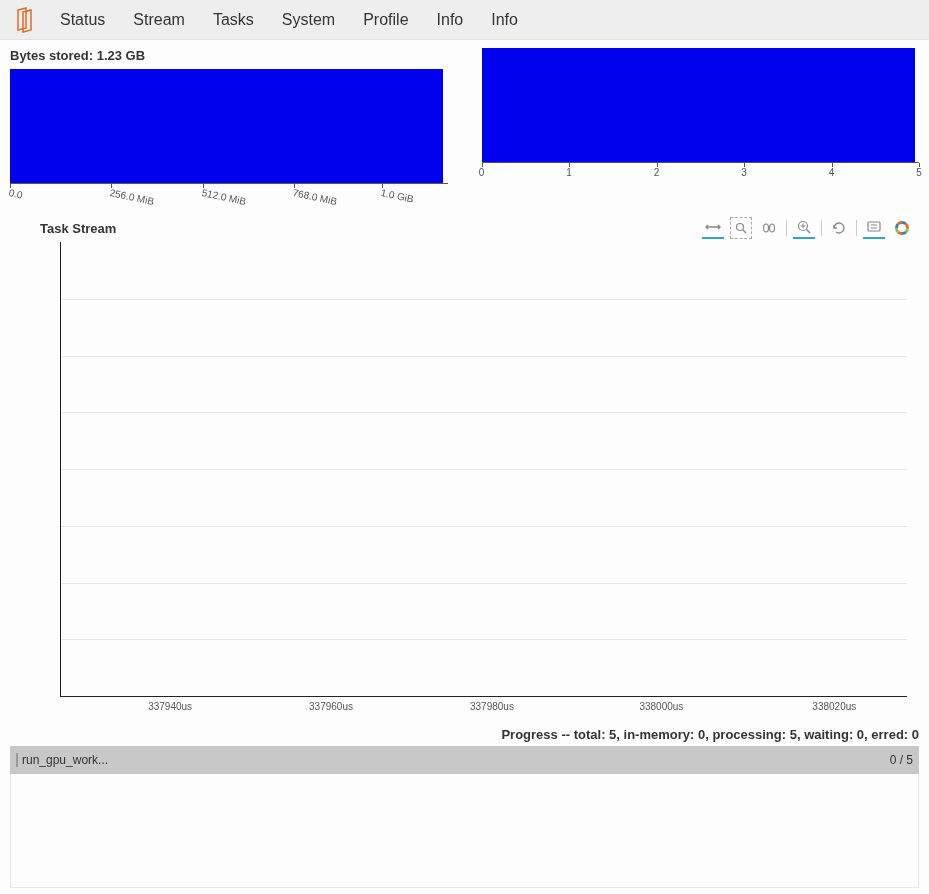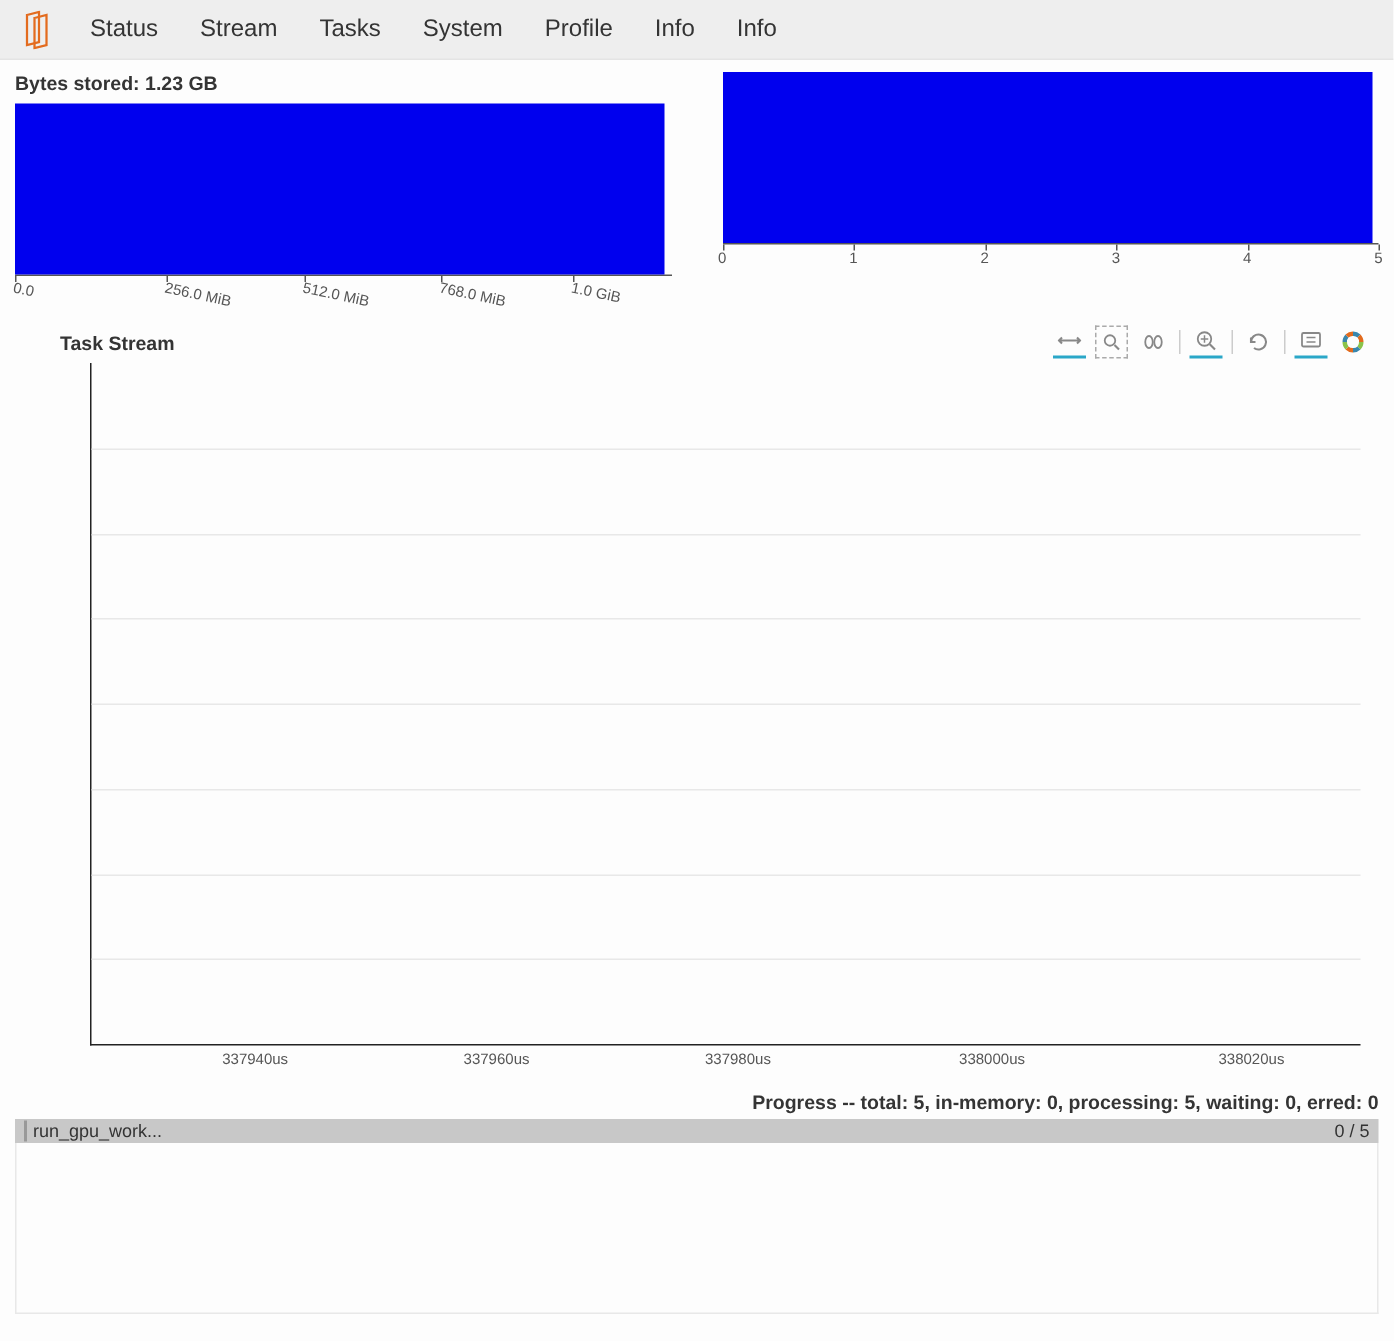--- a/index.html
+++ b/index.html
@@ -168,21 +168,21 @@
   .progress-title {
     font-size: 13px;
     font-weight: bold;
     color: #343434;
     margin-bottom: 4px;
     text-align: right;
   }
   .progress-row {
     display: flex;
     align-items: center;
-    height: 16px;
+    height: 28px;
     background: #c8c8c8;
     font-size: 12px;
     color: #333;
     padding: 0 6px;
   }
   .progress-label {
     flex: 1;
     white-space: nowrap;
     overflow: hidden;
     text-overflow: ellipsis;

